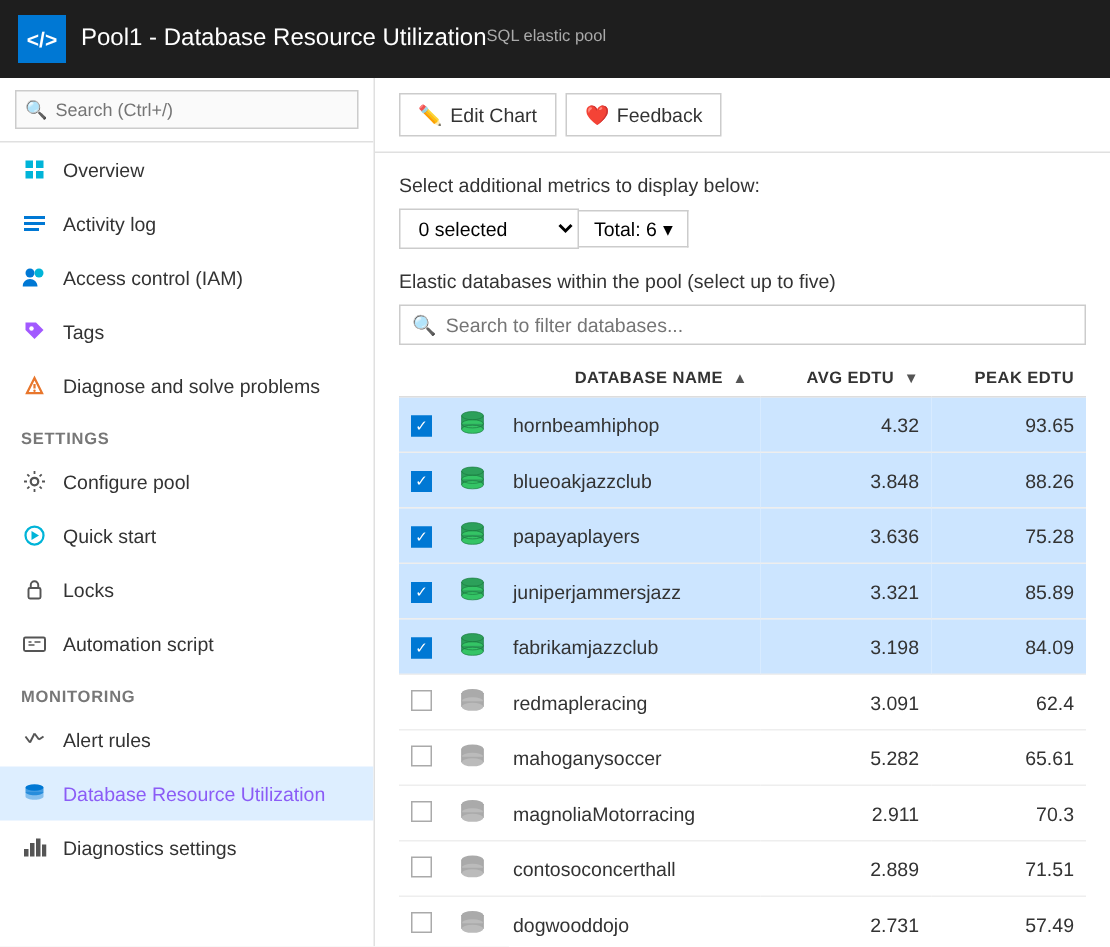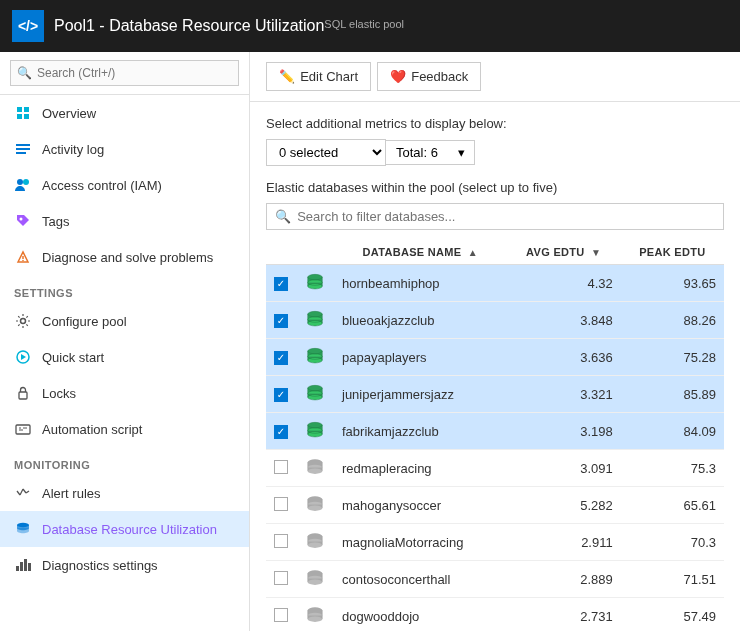--- a/index.html
+++ b/index.html
@@ -145,21 +145,21 @@
       min-width: 120px;
     }
     .metrics-total {
       border: 1px solid #ccc;
       border-left: none;
       padding: 4px 10px;
       font-size: 13px;
       background: #fff;
       display: flex;
       align-items: flex-end;
-      gap: 20px;
+      gap: 4px;
     }
     .db-label { font-size: 13px; color: #333; margin-bottom: 8px; }
 
     .filter-box {
       display: flex;
       align-items: center;
       border: 1px solid #ccc;
       padding: 5px 8px;
       margin-bottom: 10px;
       background: #fff;
@@ -169,21 +169,21 @@
       outline: none;
       font-size: 13px;
       width: 100%;
       background: transparent;
     }
 
     
     .db-table { width: 100%; border-collapse: collapse; }
     .db-table thead tr { border-bottom: 1px solid #ddd; }
     .db-table thead th {
-      text-align: center;
+      text-align: right;
       padding: 6px 8px;
       font-size: 11px;
       font-weight: 700;
       color: #333;
       text-transform: uppercase;
       letter-spacing: 0.3px;
       cursor: pointer;
       user-select: none;
       margin-left: 23px;
     }
@@ -558,21 +558,21 @@
       <ellipse cx="11" cy="10.5" rx="8" ry="3" fill="#bbb"></ellipse>
       <rect x="3" y="10.5" width="16" height="4" fill="#aaa"></rect>
       <ellipse cx="11" cy="14.5" rx="8" ry="3" fill="#bbb"></ellipse>
       <line x1="3" y1="4.5" x2="3" y2="14.5" stroke="#999" stroke-width="0.5"></line>
       <line x1="19" y1="4.5" x2="19" y2="14.5" stroke="#999" stroke-width="0.5"></line>
     </svg>
                 </div>
       </td>
       <td class="db-name-cell">redmapleracing</td>
       <td class="avg-cell">3.091</td>
-      <td class="peak-cell">75.3</td>
+      <td class="peak-cell">62.4</td>
     </tr>
             <tr>
       <td class="check-cell">
         <span class="checkbox-unchecked"></span>
       </td>
       <td class="db-icon-cell">
         <div class="db-stack">
                   <svg viewBox="0 0 22 22" width="22" height="22" xmlns="http://www.w3.org/2000/svg">
       <ellipse cx="11" cy="4.5" rx="8" ry="3" fill="#aaa"></ellipse>
       <rect x="3" y="4.5" width="16" height="6" fill="#aaa"></rect>

